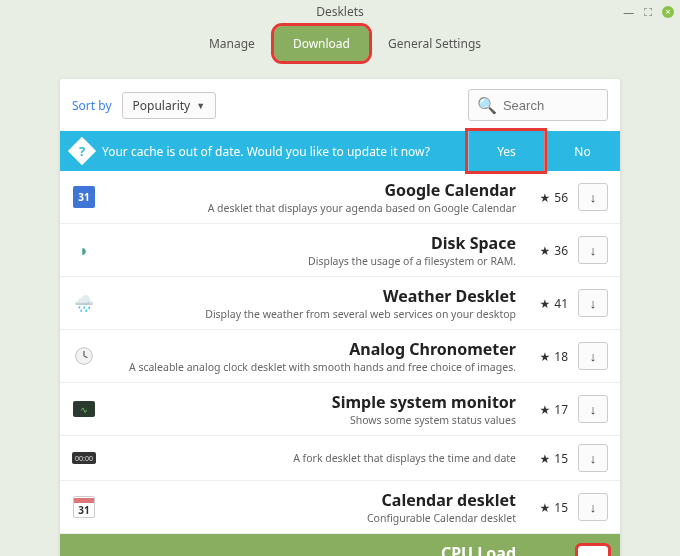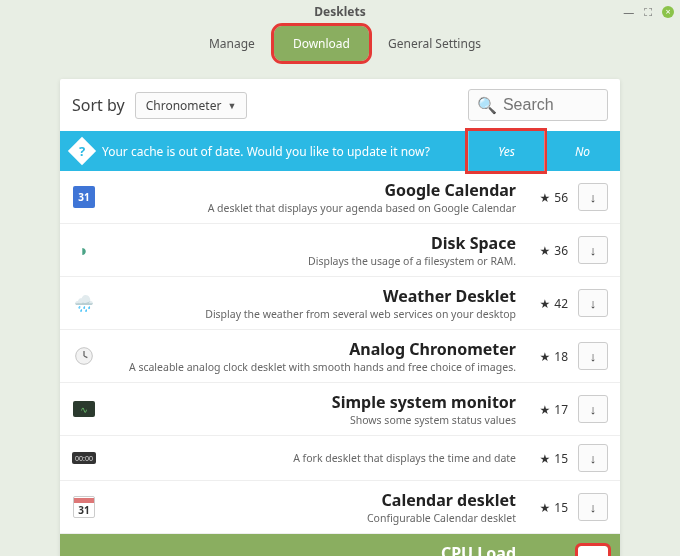--- a/index.html
+++ b/index.html
@@ -11,21 +11,21 @@
     overflow: hidden;
     color: #333;
   }
   .titlebar {
     display: flex;
     align-items: center;
     justify-content: center;
     height: 22px;
     position: relative;
   }
-  .titlebar-title { font-size: 12px; font-weight: bold; color: #555; }
+  .titlebar-title { font-size: 12px; font-weight: normal; color: #555; }
   .titlebar-controls {
     position: absolute;
     right: 6px; top: 4px;
     display: flex; gap: 10px; align-items: center;
   }
   .titlebar-controls .ctrl { font-size: 11px; color: #666; cursor: pointer; }
   .titlebar-controls .close {
     width: 12px; height: 12px; border-radius: 50%;
     background: #8bc34a; display: flex; align-items: center; justify-content: center;
     color: #fff; font-size: 9px;
@@ -43,57 +43,57 @@
     margin: 18px 60px 0 60px;
     background: #fff;
     border-radius: 2px;
     box-shadow: 0 1px 4px rgba(0,0,0,0.1);
     overflow: hidden;
   }
   .sortrow {
     display: flex; align-items: center; padding: 10px 12px;
     gap: 10px;
   }
-  .sortrow .label { font-size: 16px; color: #404040; }
+  .sortrow .label { font-size: 12px; color: #3b82f6; }
   .dropdown {
     display: flex; align-items: center; gap: 6px;
     border: 1px solid #ccc; border-radius: 3px;
     padding: 4px 10px; font-size: 12px; color: #444; cursor: pointer;
     background: #fbfbfb;
   }
   .dropdown .caret { font-size: 9px; color: #555; }
   .spacer { flex: 1; }
   .searchbox {
     display: flex; align-items: center; gap: 6px;
     border: 1px solid #ccc; border-radius: 3px;
     padding: 4px 8px; width: 140px;
     background: #fbfbfb;
   }
   .searchbox input {
-    border: none; outline: none; font-size: 16px; width: 100%;
+    border: none; outline: none; font-size: 13px; width: 100%;
     background: transparent;
   }
   .banner {
     background: #2bb9e4;
     color: #fff;
     display: flex; align-items: center;
     padding: 0 0 0 12px;
     height: 40px;
     font-size: 12px;
   }
   .banner-icon {
     width: 20px; height: 20px; margin-right: 10px;
     transform: rotate(45deg);
     background: #fff; display: flex; align-items: center; justify-content: center;
   }
   .banner-icon span { transform: rotate(-45deg); color: #2bb9e4; font-weight: bold; font-size: 13px; }
   .banner-btn {
     width: 76px; height: 40px; display: flex; align-items: center; justify-content: center;
     border-left: 1px solid rgba(255,255,255,0.3);
-    cursor: pointer; font-size: 12px; font-style: italic;
+    cursor: pointer; font-size: 12px;
   }
   .list { }
   .row {
     display: flex; align-items: center;
     padding: 8px 12px;
     border-bottom: 1px solid #eee;
     gap: 10px;
     text-align: right;
   }
   .row .iconcell {
@@ -150,21 +150,21 @@
   <div class="tab">Manage</div>
   <div class="tab active red-box">Download</div>
   <div class="tab">General Settings</div>
 </div>
 
 <div class="content">
 
   <div class="sortrow">
     <span class="label">Sort by</span>
     <div class="dropdown">
-      <span>Chronometer</span>
+      <span>Popularity</span>
       <span class="caret">▼</span>
     </div>
     <div class="spacer"></div>
     <div class="searchbox">
       <span>🔍</span>
       <input type="text" placeholder="Search" style="">
     </div>
   </div>
 
   <div class="banner">
@@ -212,21 +212,21 @@
     </div>
 
     <div class="row">
       <div class="iconcell ico-weather">🌧️</div>
       <div class="textcell">
         <div class="title">Weather Desklet</div>
         <div class="desc">Display the weather from several web services on your desktop</div>
       </div>
       <div class="stars">
           <span>★</span>
-          <span>42</span>
+          <span>41</span>
         </div>
       <div class="dlbtn">
           <span>↓</span>
         </div>
     </div>
 
     <div class="row">
       <div class="iconcell ico-clock">
         <svg viewBox="0 0 24 24">
             <circle cx="12" cy="12" r="10" fill="#f2f2f2" stroke="#bbb"></circle>

